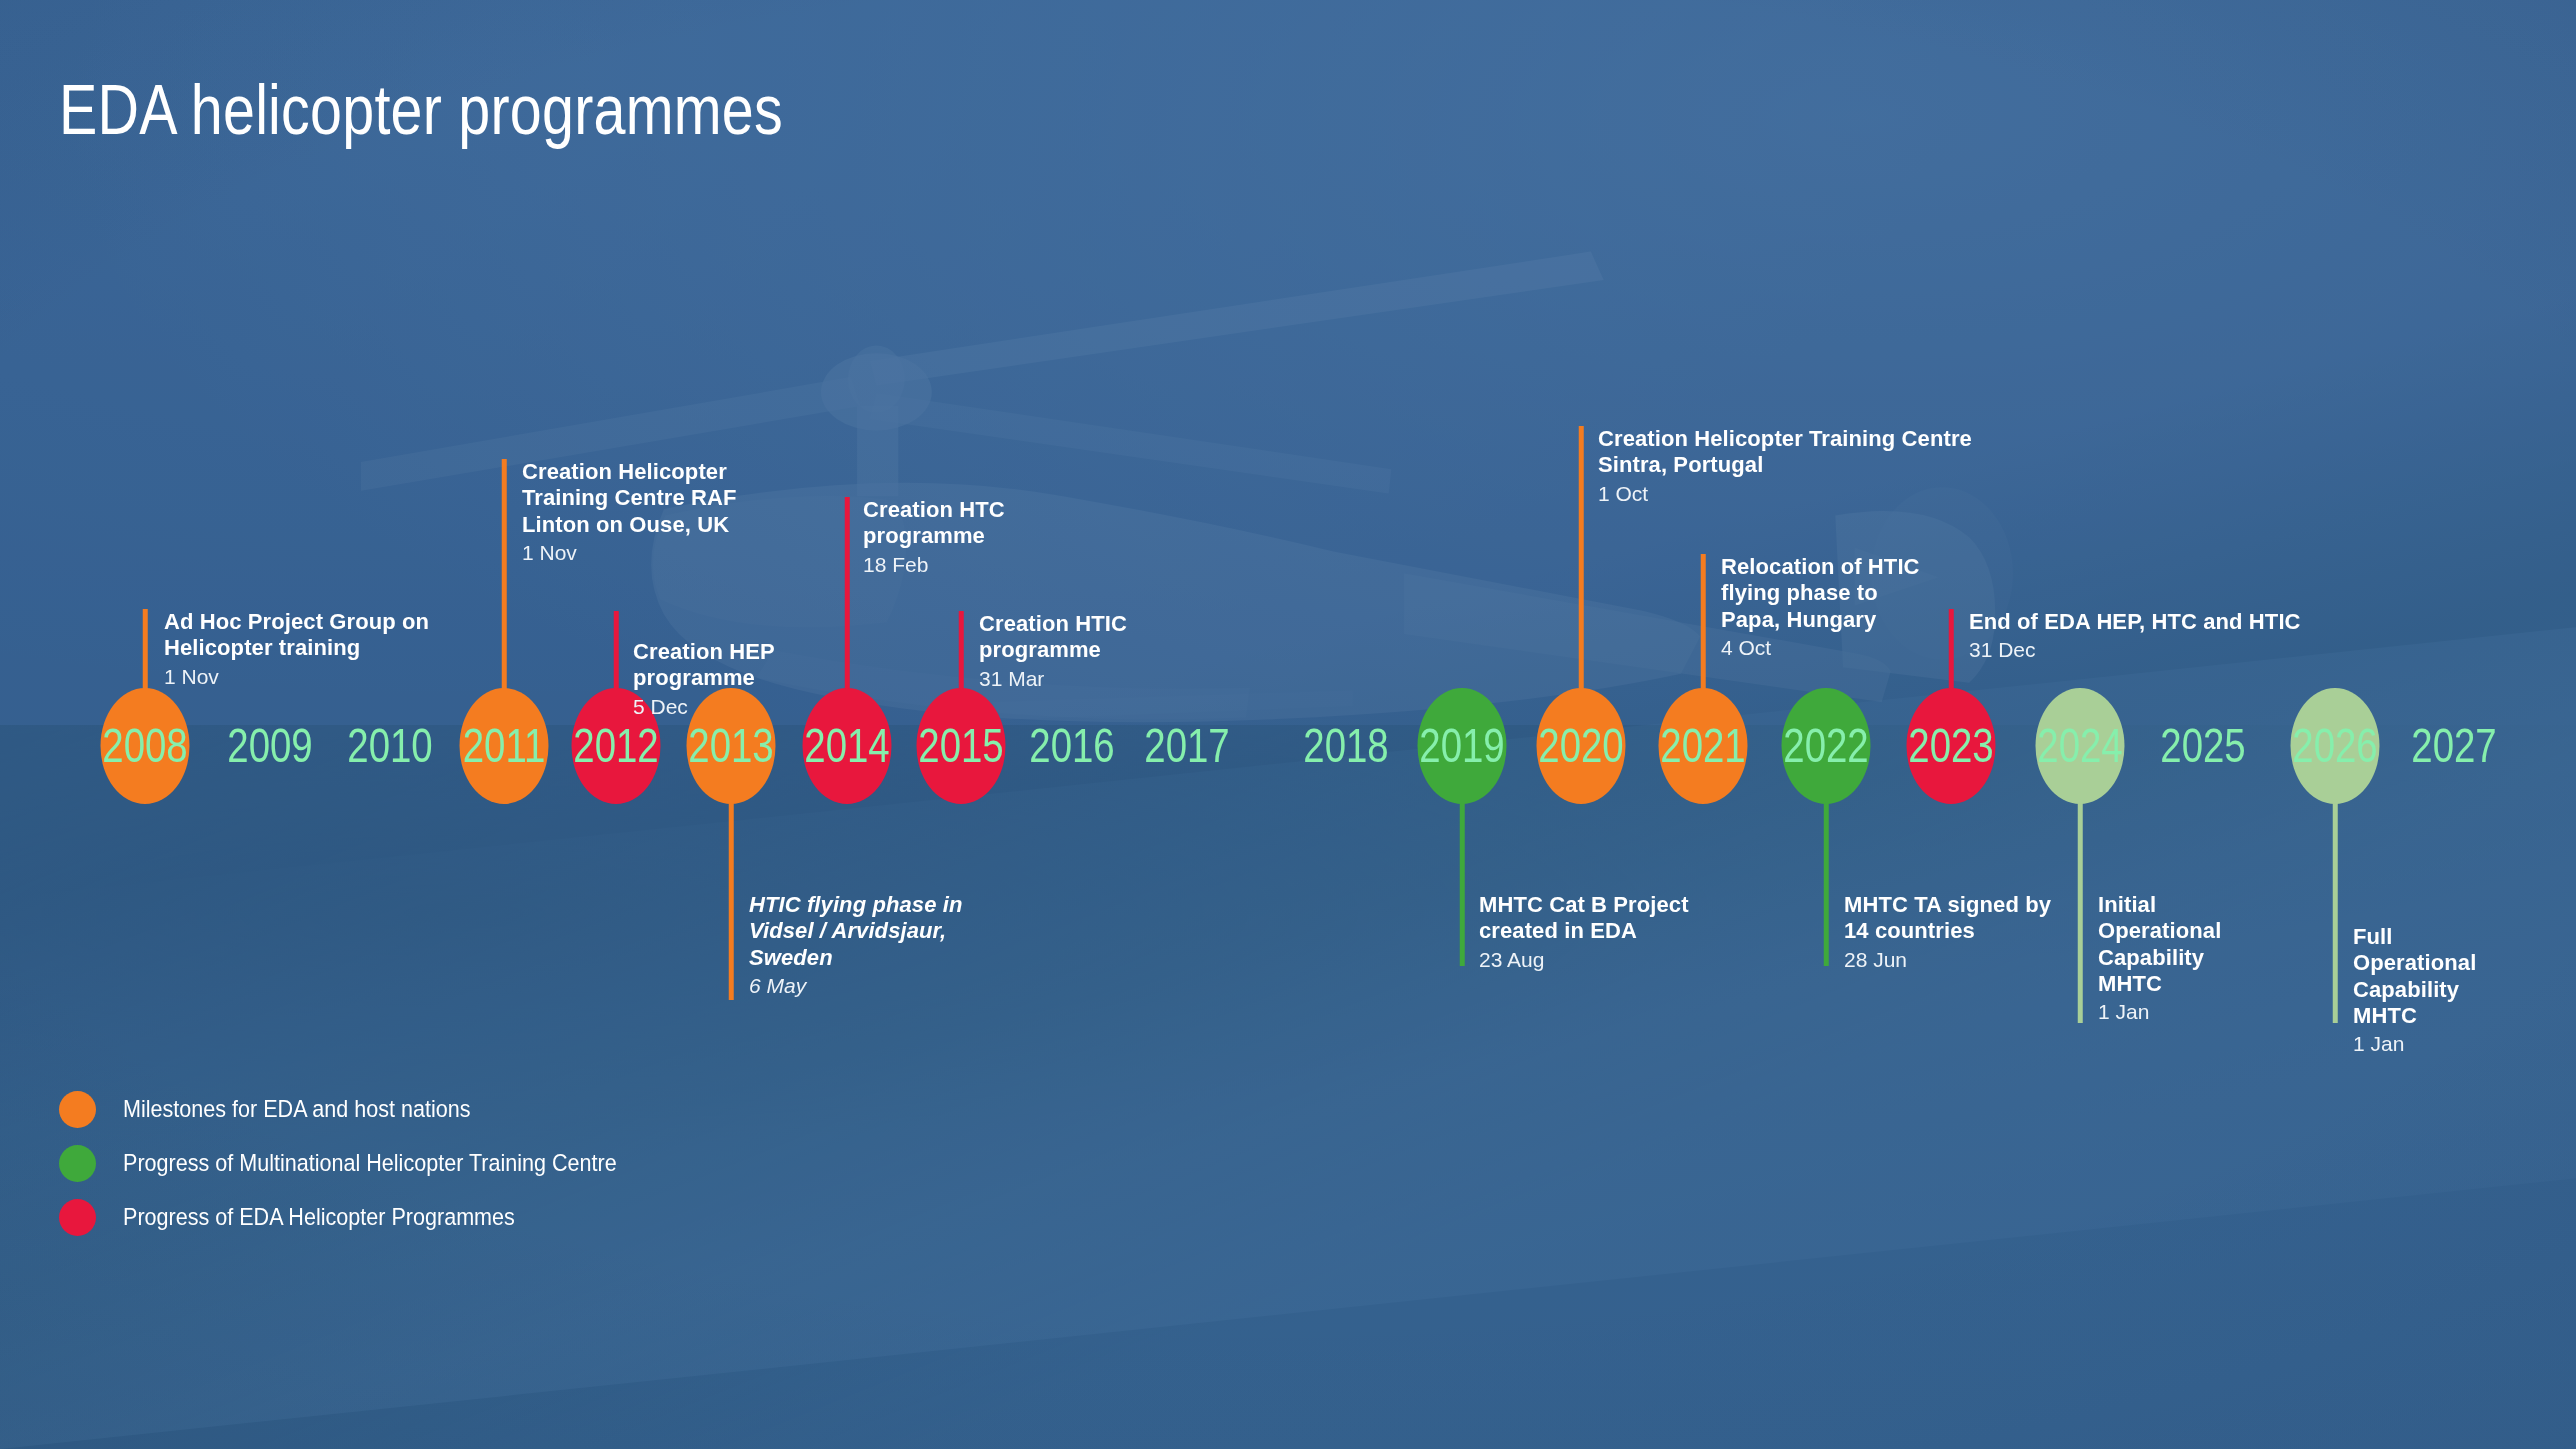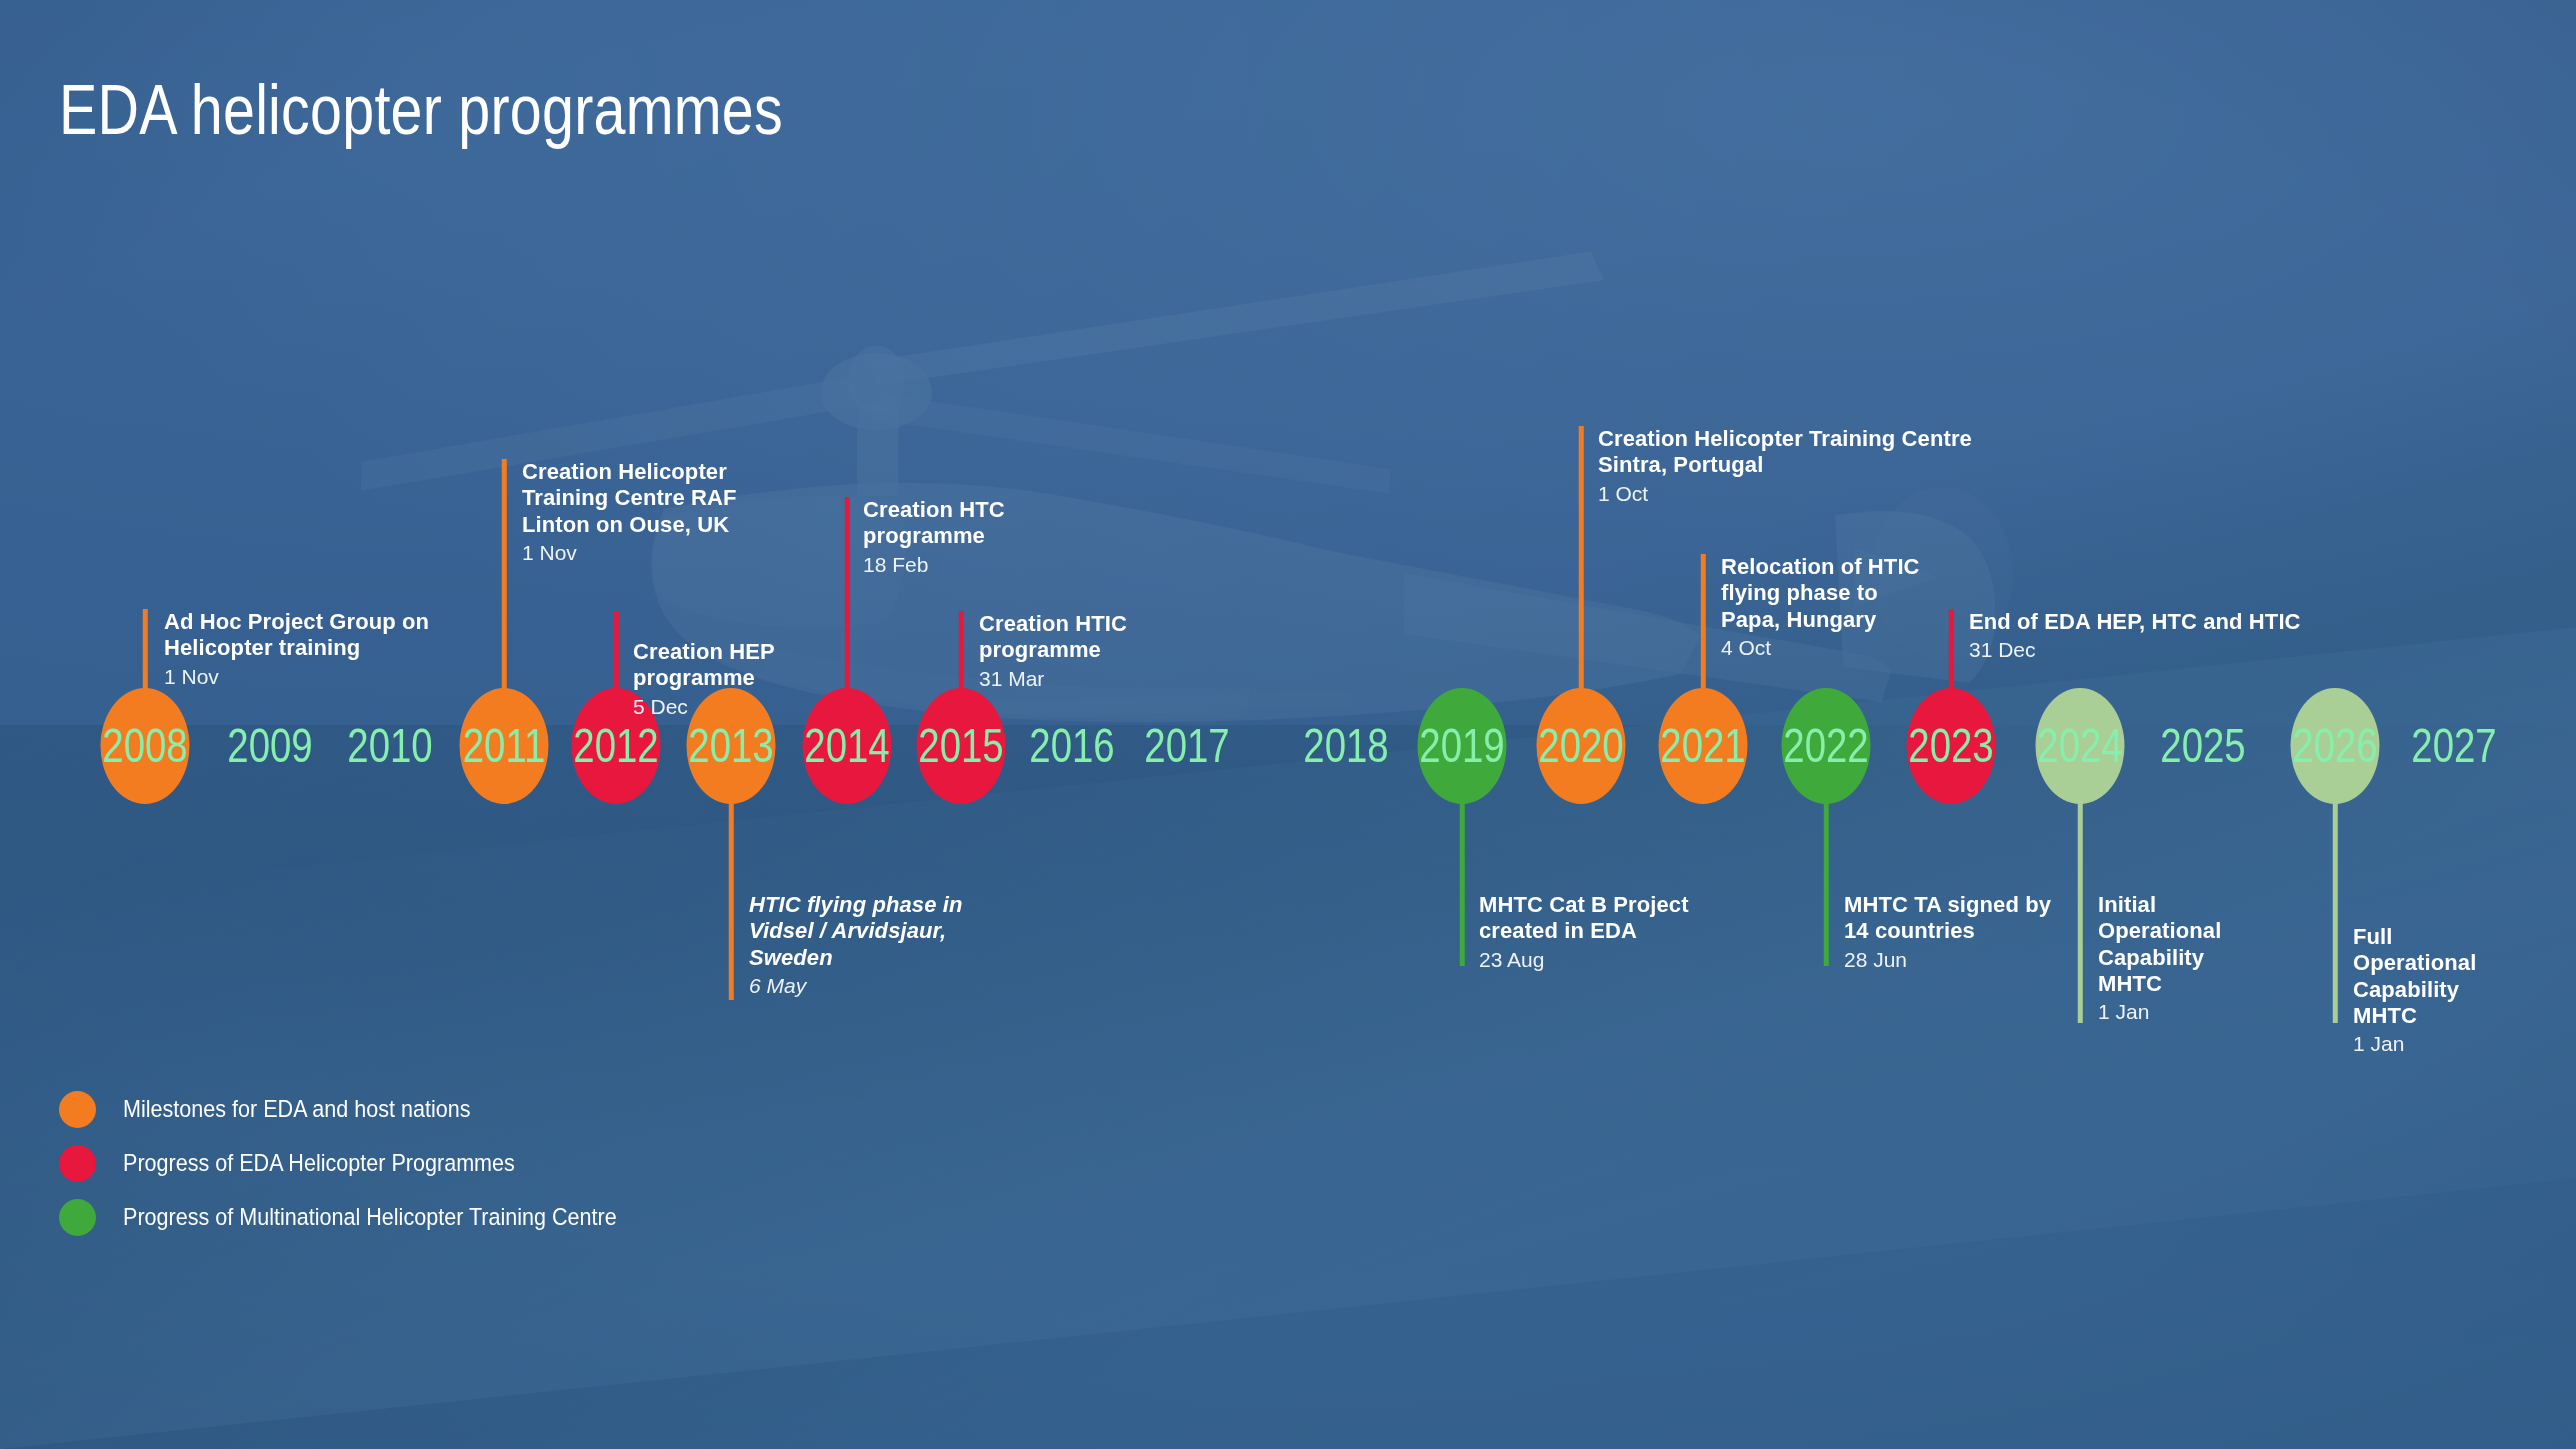--- a/index.html
+++ b/index.html
@@ -292,23 +292,23 @@
         <div class="d">1 Jan</div>
       </div>
     </div>
 
   <div class="legend" id="legend">
       <div class="lg-row">
         <div class="lg-dot" style="background: rgb(244, 124, 32);"></div>
         <div class="lg-txt"><span>Milestones for EDA and host nations</span></div>
       </div>
       <div class="lg-row">
+        <div class="lg-dot" style="background: rgb(63, 169, 59);"></div>
+        <div class="lg-txt"><span>Progress of Multinational Helicopter Training Centre</span></div>
+      </div>
+      <div class="lg-row">
         <div class="lg-dot" style="background: rgb(232, 23, 61);"></div>
         <div class="lg-txt"><span>Progress of EDA Helicopter Programmes</span></div>
       </div>
-      <div class="lg-row">
-        <div class="lg-dot" style="background: rgb(63, 169, 59);"></div>
-        <div class="lg-txt"><span>Progress of Multinational Helicopter Training Centre</span></div>
-      </div>
     </div>
 
 </div>
 
 
 </body></html>

